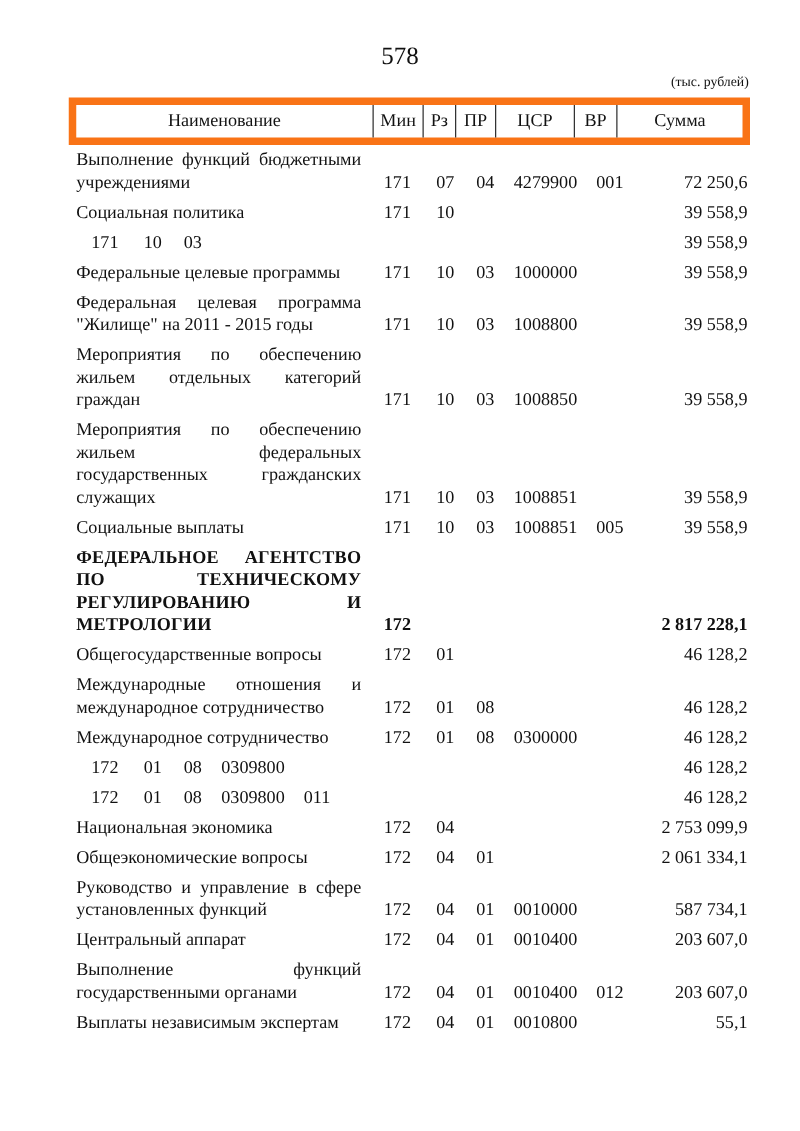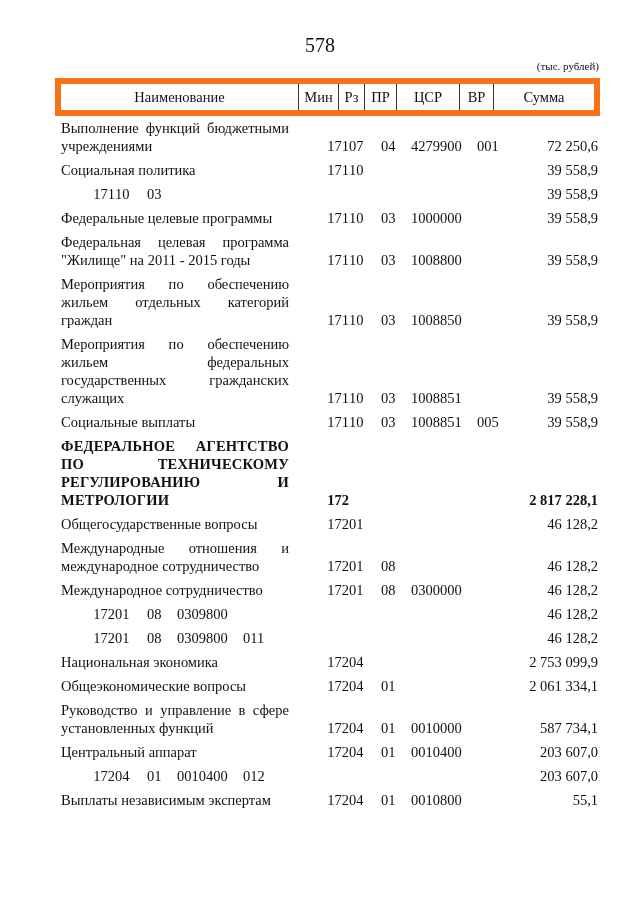--- a/index.html
+++ b/index.html
@@ -33,21 +33,21 @@
   .c-vr { width: 34px; }
   .c-sum { flex: 1; }
 
   .rows { position: absolute; top: 119px; left: 55px; width: 545px; }
   .row { display: flex; align-items: flex-end; margin-bottom: 6px; }
   .row .name {
     width: 228px; padding-left: 6px; text-align: justify; text-align-last: left;
     line-height: 18px; font-size: 14.5px;
   }
   .row .cell { line-height: 18px; font-size: 14.5px; }
-  .row .min { width: 42px; padding-left: 18px; box-sizing: border-box; width: 60px; text-align: right; }
+  .row .min { width: 42px; padding-left: 18px; box-sizing: border-box; width: 60px; }
   .row .rz { width: 32px; }
   .row .pr { width: 30px; }
   .row .csr { width: 66px; }
   .row .vr { width: 40px; }
   .row .sum { flex: 1; text-align: right; padding-right: 2px; }
   .row.bold .name, .row.bold .cell { font-weight: bold; }
   .row.bold .name { letter-spacing: 0.2px; }
 </style>
 </head>
 <body>
@@ -219,20 +219,21 @@
     <div class="row">
       <div class="name">Центральный аппарат</div>
       <div class="cell min">172</div>
       <div class="cell rz">04</div>
       <div class="cell pr">01</div>
       <div class="cell csr">0010400</div>
       <div class="cell vr"></div>
       <div class="cell sum">203 607,0</div>
     </div>
     <div class="row">
+      <div class="name">Выполнение функций государственными органами</div>
       <div class="cell min">172</div>
       <div class="cell rz">04</div>
       <div class="cell pr">01</div>
       <div class="cell csr">0010400</div>
       <div class="cell vr">012</div>
       <div class="cell sum">203 607,0</div>
     </div>
     <div class="row">
       <div class="name">Выплаты независимым экспертам</div>
       <div class="cell min">172</div>

